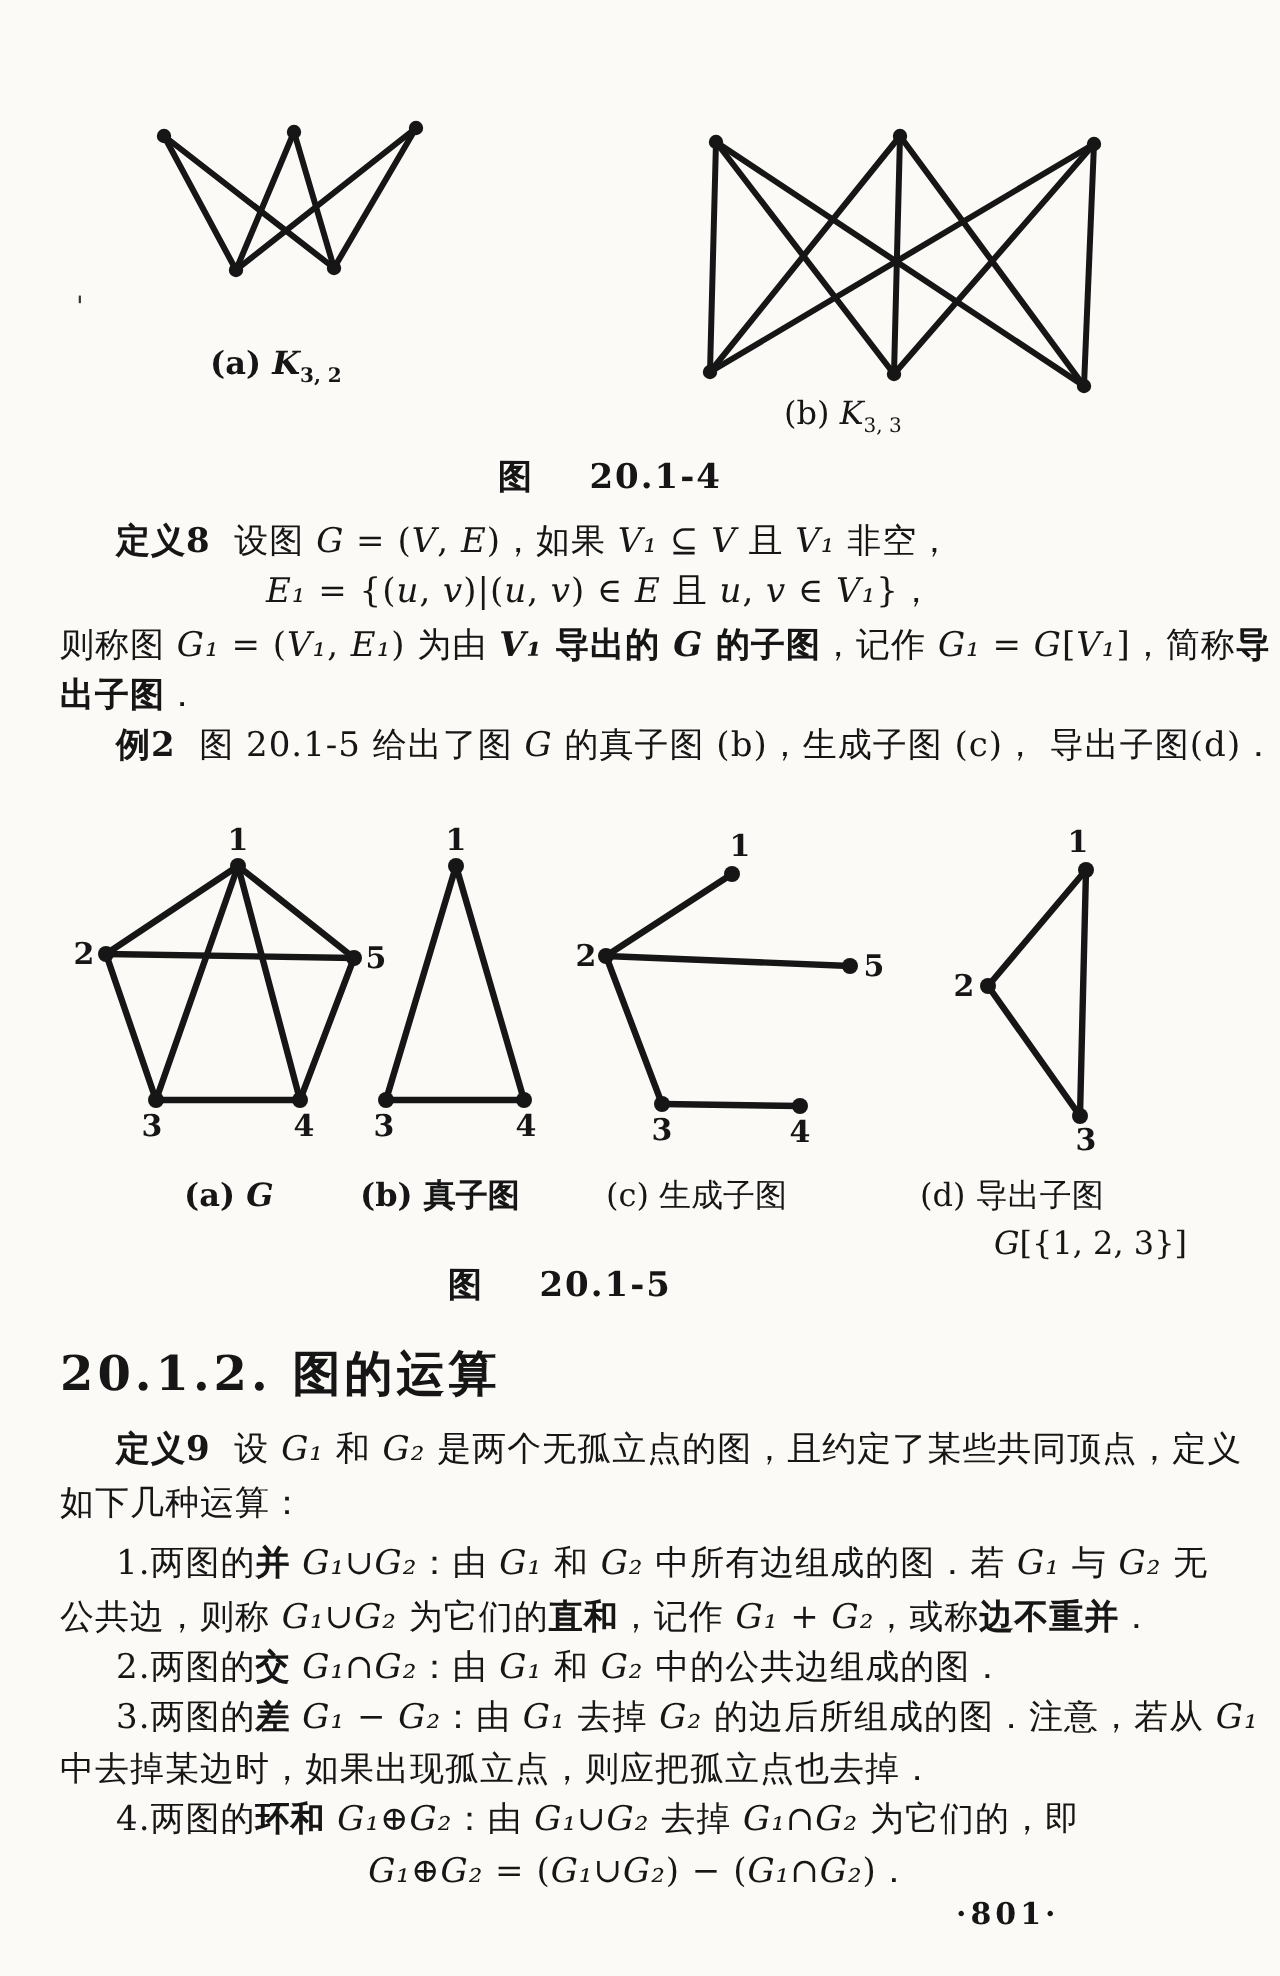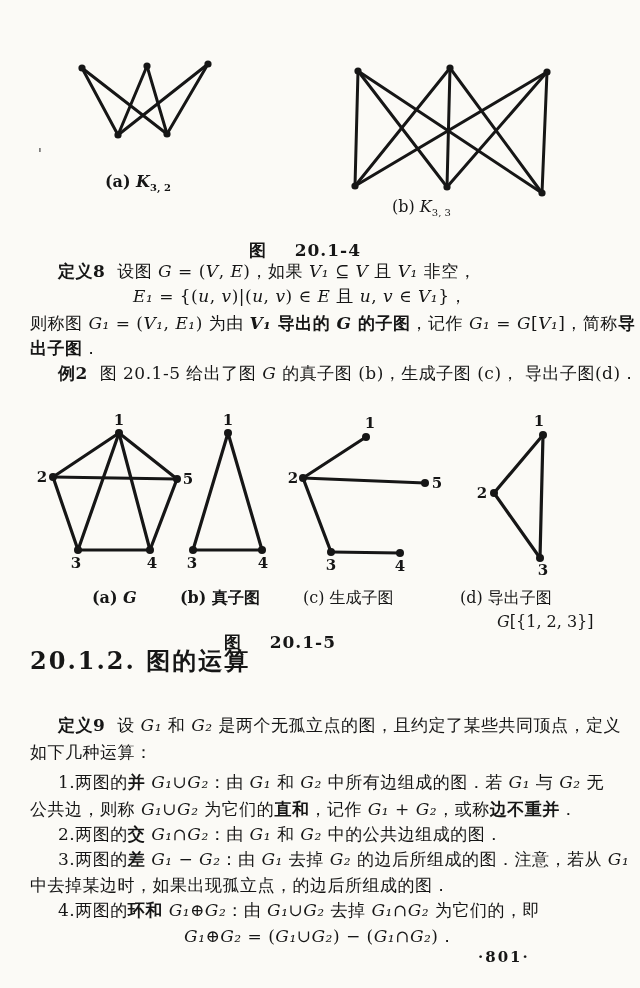--- a/index.html
+++ b/index.html
@@ -59,21 +59,21 @@
         <circle cx="15" cy="133" r="3.6" fill="#161616"></circle>
         <circle cx="107" cy="134" r="3.6" fill="#161616"></circle>
         <circle cx="202" cy="140" r="3.6" fill="#161616"></circle>
       </svg></div>
 
   <div class="abs mark" style="left:38px;top:146px;">'</div>
 
   <div class="abs figlabel" style="left:105px;top:172px;"><span class="b">(a) </span><span class="b i">K</span><span class="b s">3, 2</span></div>
   <div class="abs figlabel" style="left:392px;top:197px;"><span>(b) </span><span class="i">K</span><span class="s">3, 3</span></div>
 
-  <div class="abs center caption" style="top:227px;padding-right:30px;box-sizing:border-box;margin-top:12px;">图    20.1-4</div>
+  <div class="abs center caption" style="top:227px;padding-right:30px;box-sizing:border-box;">图    20.1-4</div>
 
   <div class="abs line" style="left:58px;top:259px;"><span class="b">定义8</span><span>  设图 </span><span class="i">G</span><span> = (</span><span class="i">V</span><span>, </span><span class="i">E</span><span>)，如果 </span><span class="i">V₁</span><span> ⊆ </span><span class="i">V</span><span> 且 </span><span class="i">V₁</span><span> 非空，</span></div>
   <div class="abs center line" style="top:284px;padding-right:40px;box-sizing:border-box;"><span class="i">E₁</span><span> = {(</span><span class="i">u</span><span>, </span><span class="i">v</span><span>)|(</span><span class="i">u</span><span>, </span><span class="i">v</span><span>) ∈ </span><span class="i">E</span><span> 且 </span><span class="i">u</span><span>, </span><span class="i">v</span><span> ∈ </span><span class="i">V₁</span><span>}，</span></div>
   <div class="abs line" style="left:30px;top:311px;"><span>则称图 </span><span class="i">G₁</span><span> = (</span><span class="i">V₁</span><span>, </span><span class="i">E₁</span><span>) 为由 </span><span class="b i">V₁</span><span class="b"> 导出的 </span><span class="b i">G</span><span class="b"> 的子图</span><span>，记作 </span><span class="i">G₁</span><span> = </span><span class="i">G</span><span>[</span><span class="i">V₁</span><span>]，简称</span><span class="b">导</span></div>
   <div class="abs line" style="left:30px;top:336px;"><span class="b">出子图</span><span>．</span></div>
 
   <div class="abs line" style="left:58px;top:361px;"><span class="b">例2</span><span>  图 20.1-5 给出了图 </span><span class="i">G</span><span> 的真子图 (b)，生成子图 (c)， 导出子图(d)．</span></div>
 
   <div class="abs graph" style="left:35px;top:416px;"><svg width="165" height="170" viewBox="0 0 165 170">
         <line x1="84" y1="17" x2="18" y2="61" stroke="#161616" stroke-width="3.2" stroke-linecap="round"></line>
@@ -135,28 +135,28 @@
       </svg></div>
 
   <div class="abs figlabel" style="left:92px;top:588px;"><span class="b">(a) </span><span class="b i">G</span></div>
   <div class="abs figlabel" style="left:180px;top:588px;"><span class="b">(b) </span><span class="b">真子图</span></div>
   <div class="abs figlabel" style="left:303px;top:588px;"><span>(c) 生成子图</span></div>
   <div class="abs figlabel" style="left:460px;top:588px;"><span>(d) 导出子图</span></div>
   <div class="abs figlabel" style="left:470px;top:612px;margin-left:27px;"><span class="i">G</span><span>[{1, 2, 3}]</span></div>
 
   <div class="abs center caption" style="top:631px;padding-right:80px;box-sizing:border-box;">图    20.1-5</div>
 
-  <div class="abs heading" style="left:30px;top:645px;text-align:center;">20.1.2. 图的运算</div>
+  <div class="abs heading" style="left:30px;top:671px;text-align:center;">20.1.2. 图的运算</div>
 
   <div class="abs line" style="left:58px;top:713px;"><span class="b">定义9</span><span>  设 </span><span class="i">G₁</span><span> 和 </span><span class="i">G₂</span><span> 是两个无孤立点的图，且约定了某些共同顶点，定义</span></div>
   <div class="abs line" style="left:30px;top:740px;"><span>如下几种运算：</span></div>
 
   <div class="abs line" style="left:58px;top:770px;"><span>1.两图的</span><span class="b">并</span><span> </span><span class="i">G₁</span><span>∪</span><span class="i">G₂</span><span>：由 </span><span class="i">G₁</span><span> 和 </span><span class="i">G₂</span><span> 中所有边组成的图．若 </span><span class="i">G₁</span><span> 与 </span><span class="i">G₂</span><span> 无</span></div>
   <div class="abs line" style="left:30px;top:797px;"><span>公共边，则称 </span><span class="i">G₁</span><span>∪</span><span class="i">G₂</span><span> 为它们的</span><span class="b">直和</span><span>，记作 </span><span class="i">G₁</span><span> + </span><span class="i">G₂</span><span>，或称</span><span class="b">边不重并</span><span>．</span></div>
   <div class="abs line" style="left:58px;top:822px;"><span>2.两图的</span><span class="b">交</span><span> </span><span class="i">G₁</span><span>∩</span><span class="i">G₂</span><span>：由 </span><span class="i">G₁</span><span> 和 </span><span class="i">G₂</span><span> 中的公共边组成的图．</span></div>
   <div class="abs line" style="left:58px;top:847px;"><span>3.两图的</span><span class="b">差</span><span> </span><span class="i">G₁</span><span> − </span><span class="i">G₂</span><span>：由 </span><span class="i">G₁</span><span> 去掉 </span><span class="i">G₂</span><span> 的边后所组成的图．注意，若从 </span><span class="i">G₁</span></div>
-  <div class="abs line" style="left:30px;top:873px;"><span>中去掉某边时，如果出现孤立点，的边后所组成的图．</span></div>
+  <div class="abs line" style="left:30px;top:873px;"><span>中去掉某边时，如果出现孤立点，则应把孤立点也去掉．</span></div>
   <div class="abs line" style="left:58px;top:898px;"><span>4.两图的</span><span class="b">环和</span><span> </span><span class="i">G₁</span><span>⊕</span><span class="i">G₂</span><span>：由 </span><span class="i">G₁</span><span>∪</span><span class="i">G₂</span><span> 去掉 </span><span class="i">G₁</span><span>∩</span><span class="i">G₂</span><span> 为它们的，即</span></div>
   <div class="abs center line" style="top:924px;box-sizing:border-box;"><span class="i">G₁</span><span>⊕</span><span class="i">G₂</span><span> = (</span><span class="i">G₁</span><span>∪</span><span class="i">G₂</span><span>) − (</span><span class="i">G₁</span><span>∩</span><span class="i">G₂</span><span>)．</span></div>
 
   <div class="abs pagenum" style="left:478px;top:948px;">·801·</div>
 
 </div>
 
 </body></html>

